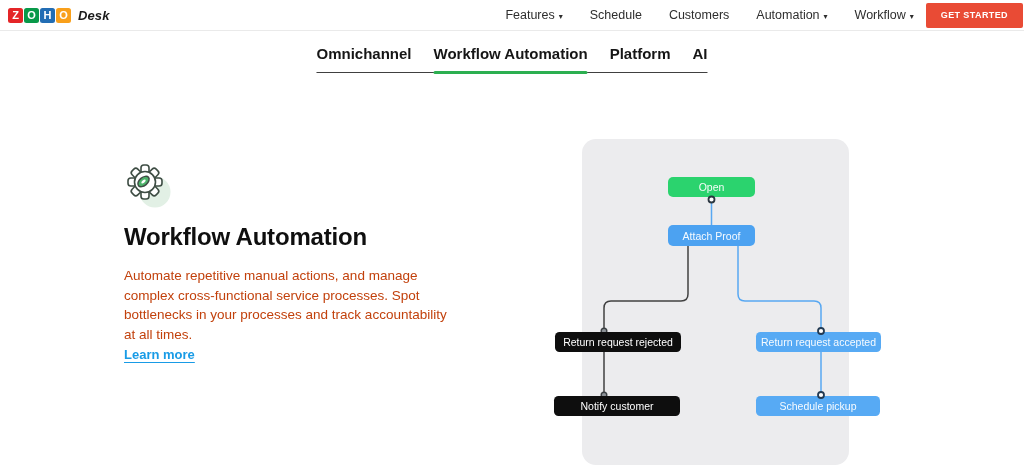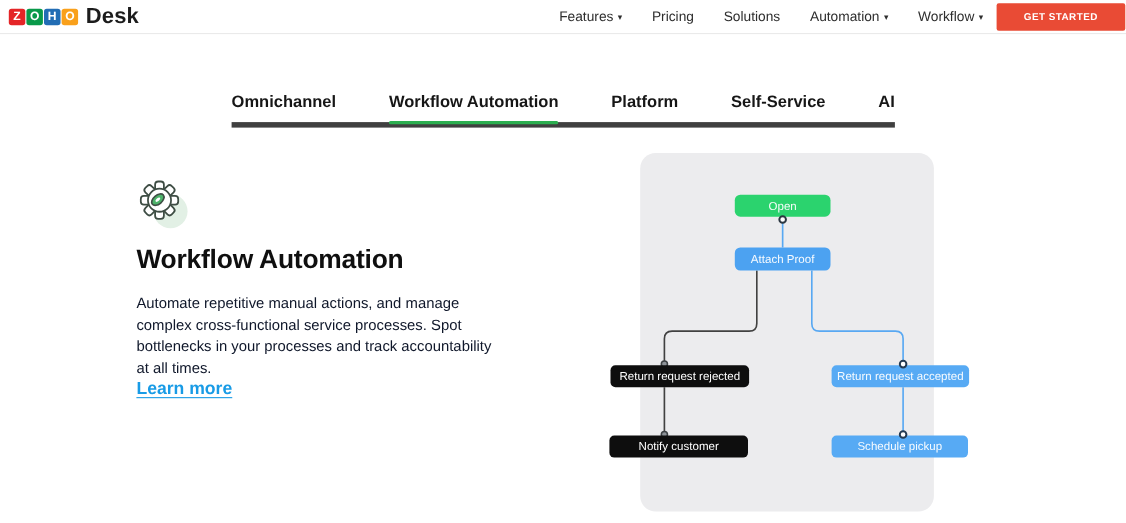--- a/index.html
+++ b/index.html
@@ -22,61 +22,60 @@
     z-index:5;
   }
   .logo { display:flex; align-items:center; cursor:pointer; }
   .logo-letters { display:flex; gap:1px; }
   .ll {
     width:15px; height:15px; border-radius:2.5px;
     color:#fff; font-size:11px; font-weight:bold;
     display:flex; align-items:center; justify-content:center;
     line-height:1;
   }
-  .product { margin-left:7px; font-size:20px; font-weight:bold; color:#1c1c1c; letter-spacing:.1px; }
+  .product { margin-left:7px; font-size:13px; font-weight:bold; color:#1c1c1c; letter-spacing:.1px;font-style:italic; }
 
   .nav { margin-left:auto; display:flex; align-items:center; gap:27px; margin-right:12px; }
   .nav-item { display:flex; align-items:center; font-size:12.5px; color:#2e2e2e; cursor:pointer; white-space:nowrap; }
   .caret { font-size:8px; color:#2e2e2e; margin-left:4px; transform:translateY(.5px); }
 
   .cta {
     border:none; cursor:pointer;
     background:#e94b35; color:#fff;
     font-family:"Liberation Sans", sans-serif;
     font-size:9px; font-weight:bold; letter-spacing:.4px;
-    height:25px; padding:0 25px; border-radius:2px;
+    height:25px; padding:0 15px; border-radius:2px;
     margin-right:1px;
   }
 
   
   .tabs {
     position:absolute; top:45px; left:50%; transform:translateX(-50%);
-    display:flex; gap:48px;
-    border-bottom:5px solid #404040;
+    display:flex; gap:22px;
+    border-bottom:1px solid #404040;
     z-index:4;
-    margin-top:39px;
   }
   .tab {
     position:relative;
     font-size:15px; font-weight:bold; color:#161616;
     padding-bottom:10px; cursor:pointer; white-space:nowrap;
   }
   .tab-underline {
     position:absolute; left:0; right:0; bottom:-2px; height:3px;
     background:#2caf50; border-radius:2px;
   }
 
   
   .copy { position:absolute; left:124px; top:162px; width:345px; }
   .feature-icon { display:block; }
   .title { margin-top:11px; font-size:24px; font-weight:bold; color:#0f0f0f; letter-spacing:-.2px; }
-  .desc { margin-top:15px; font-size:13.5px; line-height:19.7px; color:#0f172a; width:334px; }
+  .desc { margin-top:15px; font-size:13.5px; line-height:19.7px; color:#c2410c; width:334px; }
   .learn-more {
     display:inline-block; 
-    font-size:16px; font-weight:bold; color:#189be6;
+    font-size:13px; font-weight:bold; color:#189be6;
     text-decoration:underline; text-underline-offset:3px; cursor:pointer;
   }
 
   
   .diagram { position:absolute; left:544px; top:130px; width:350px; height:345px; }
   .diagram svg text { font-family:"Liberation Sans", sans-serif; }
 </style>
 </head>
 <body>
 
@@ -90,24 +89,24 @@
     </span>
     <span class="product">Desk</span>
   </div>
 
   <nav class="nav">
     <div class="nav-item">
       <span>Features</span>
       <span class="caret">▾</span>
     </div>
     <div class="nav-item">
-      <span>Pricing</span>
-    </div>
-    <div class="nav-item">
-      <span>Solutions</span>
+      <span>Schedule</span>
+    </div>
+    <div class="nav-item">
+      <span>Customers</span>
     </div>
     <div class="nav-item">
       <span>Automation</span>
       <span class="caret">▾</span>
     </div>
     <div class="nav-item">
       <span>Workflow</span>
       <span class="caret">▾</span>
     </div>
   </nav>
@@ -118,23 +117,20 @@
 <div class="tabs">
   <div class="tab">
     <span>Omnichannel</span>
   </div>
   <div class="tab">
     <span>Workflow Automation</span>
     <span class="tab-underline" style="background: rgb(44, 175, 80);"></span>
   </div>
   <div class="tab">
     <span>Platform</span>
-  </div>
-  <div class="tab">
-    <span>Self-Service</span>
   </div>
   <div class="tab">
     <span>AI</span>
   </div>
 </div>
 
 <section class="copy">
   <svg class="feature-icon" width="50" height="50" viewBox="0 0 50 50" aria-hidden="true">
     <circle cx="31" cy="30" r="15.5" fill="#e2f0e5"></circle>
     <g fill="#ffffff" stroke="#3e4d44" stroke-width="1.6" stroke-linejoin="round">

